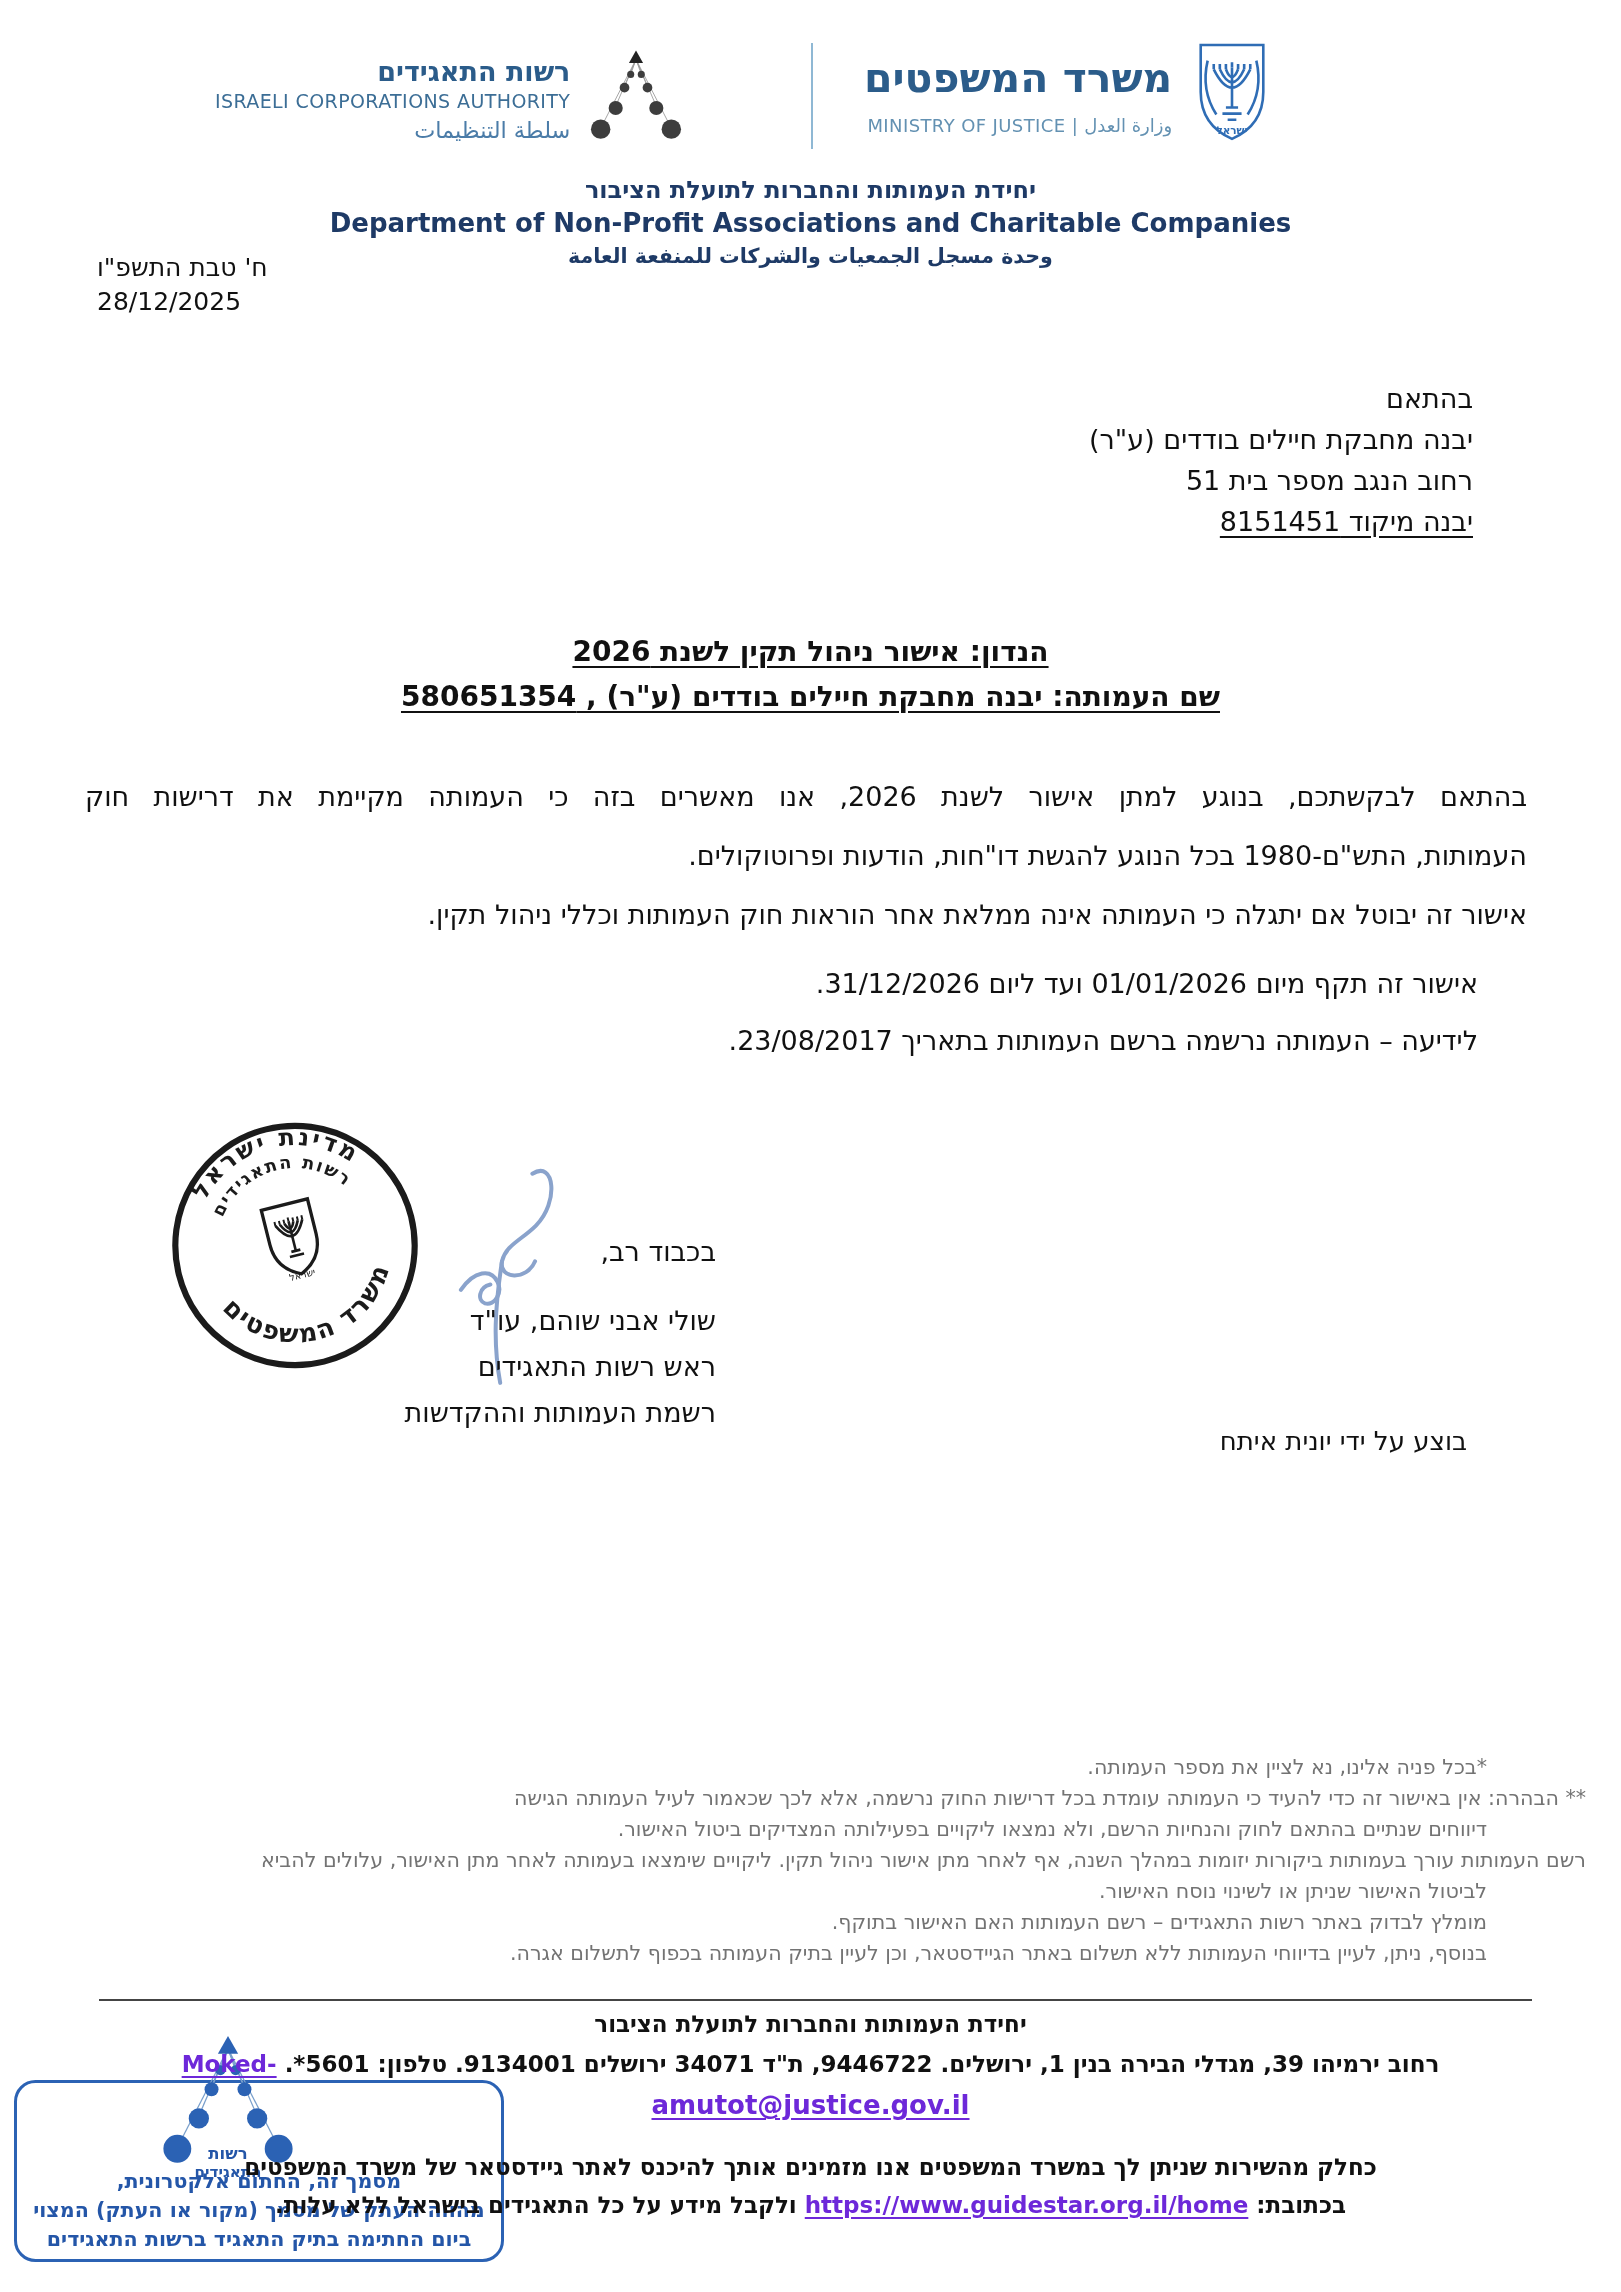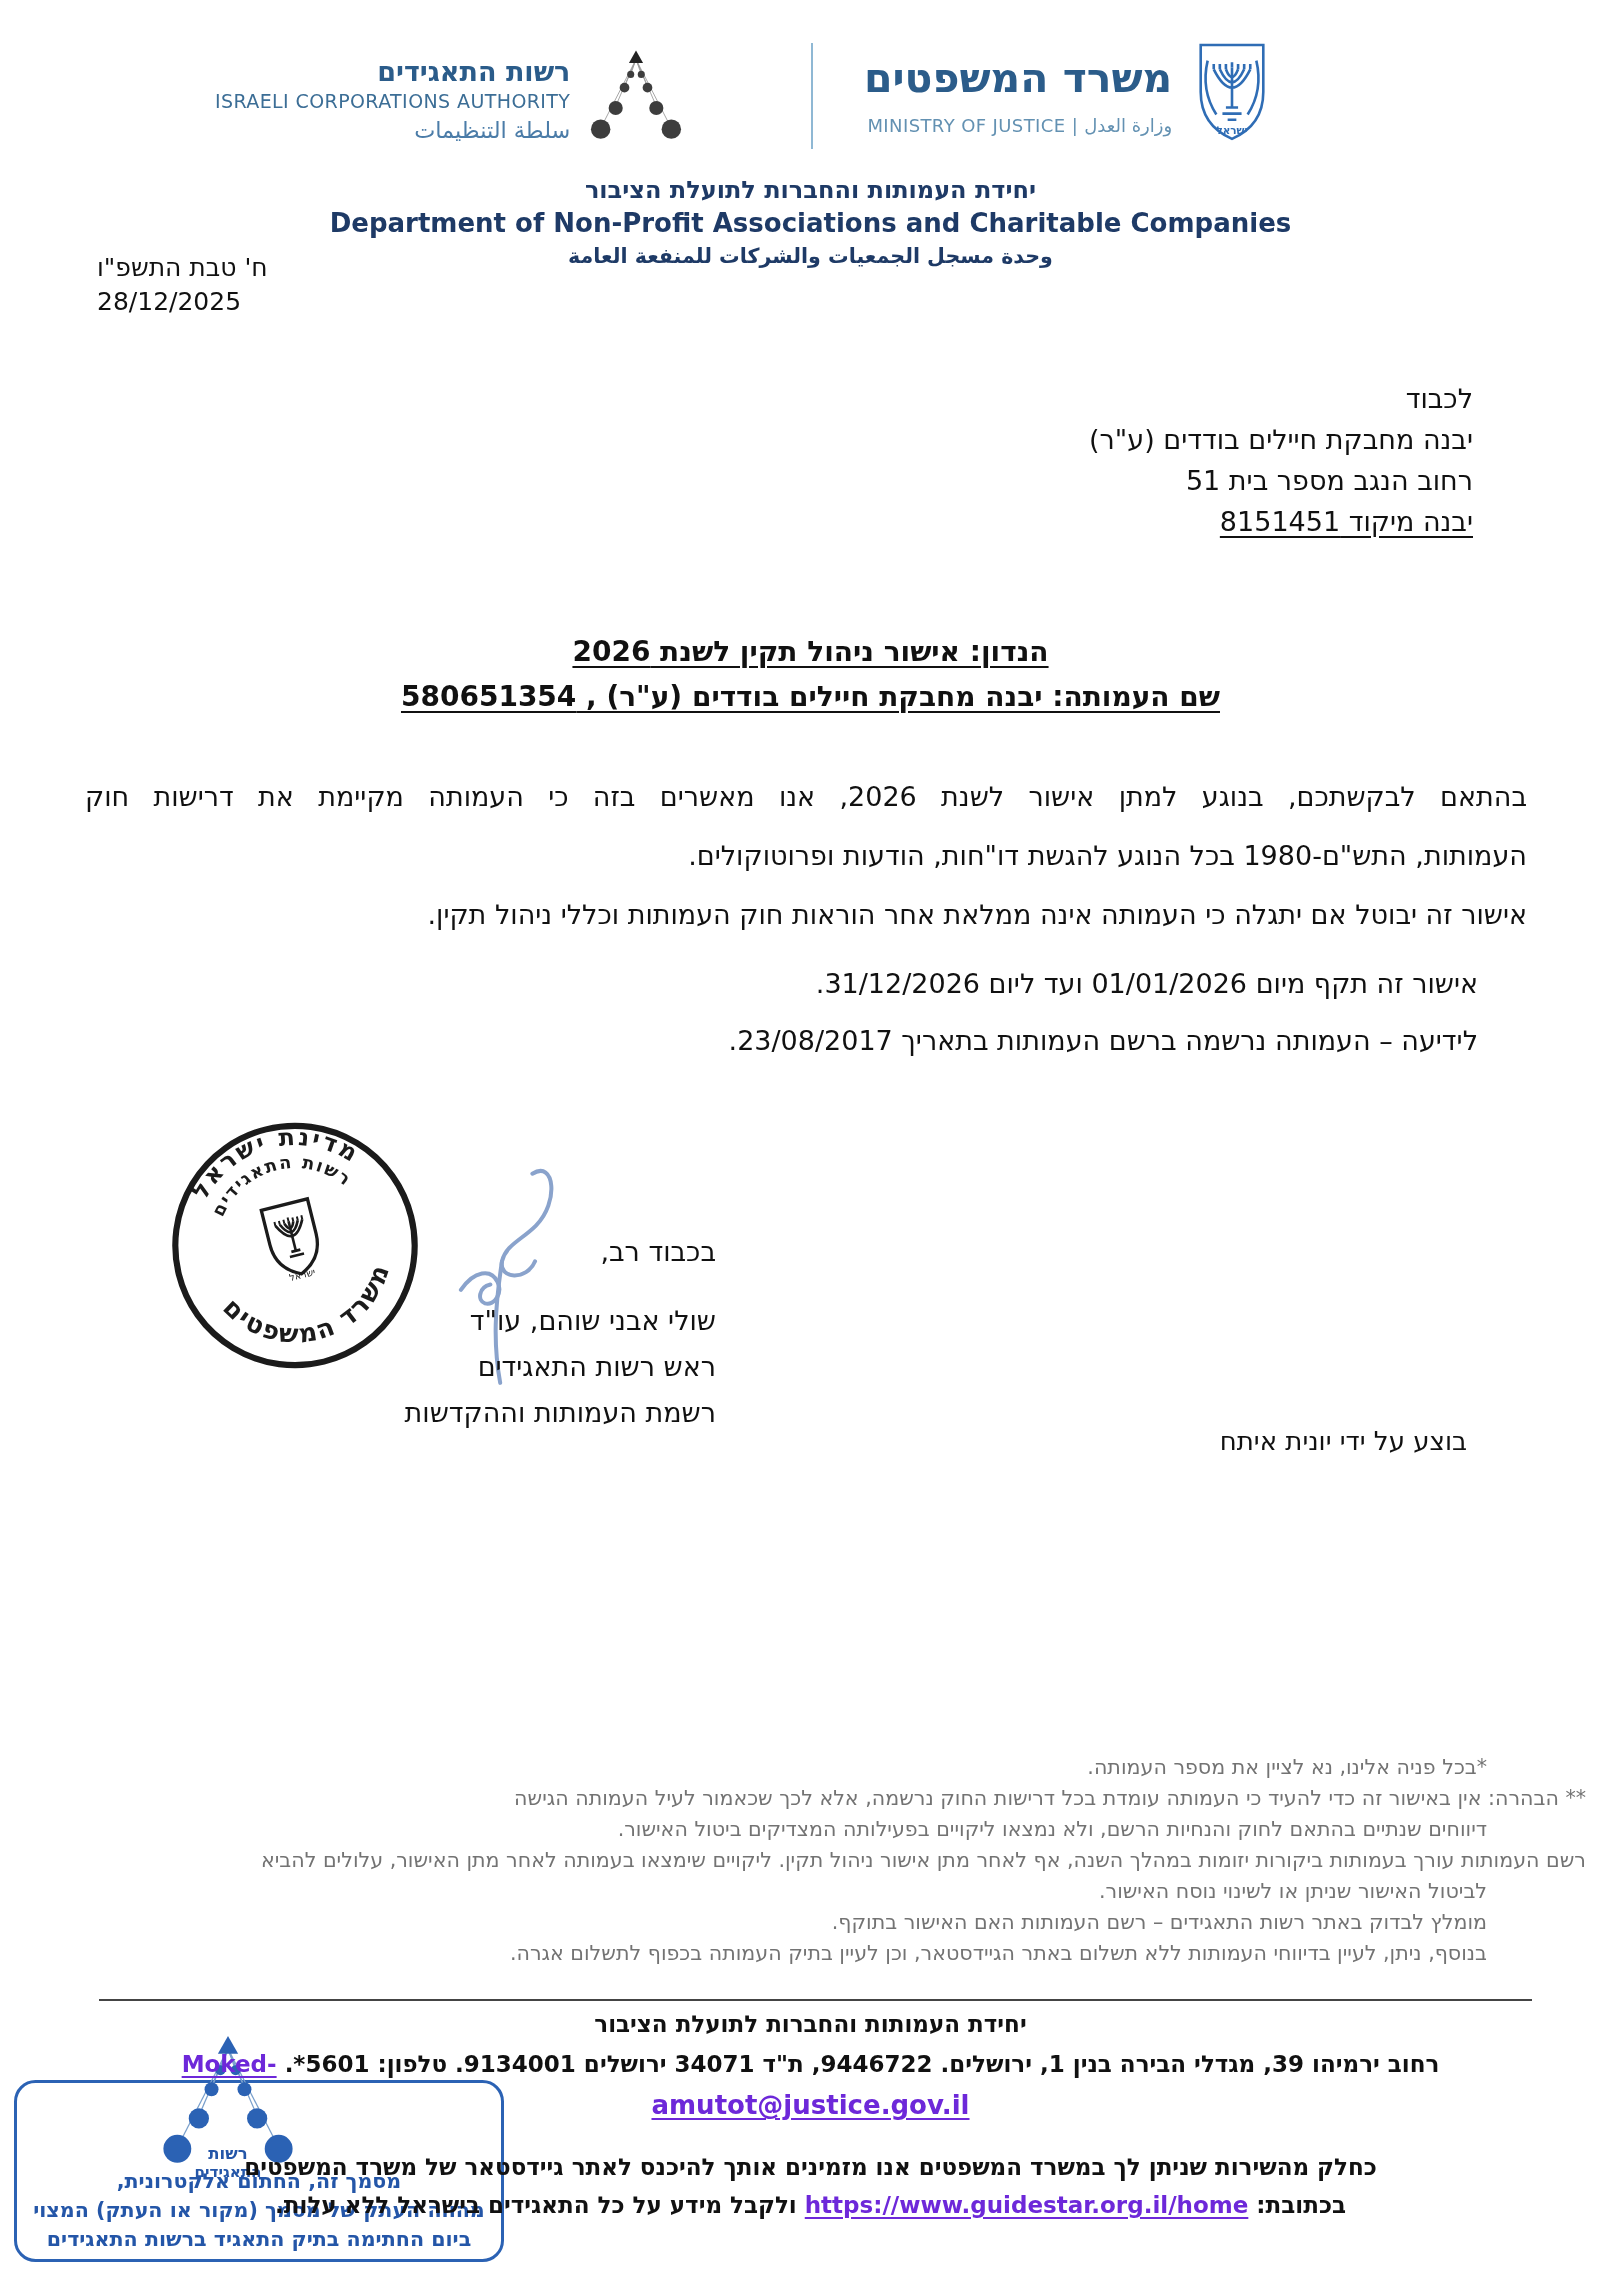--- a/index.html
+++ b/index.html
@@ -136,21 +136,21 @@
   <div class="unit-he">יחידת העמותות והחברות לתועלת הציבור</div>
   <div class="unit-en">Department of Non-Profit Associations and Charitable Companies</div>
   <div class="unit-ar">وحدة مسجل الجمعيات والشركات للمنفعة العامة</div>
 
   <div class="date-block">
     <div dir="rtl">ח' טבת התשפ"ו</div>
     <div dir="ltr">28/12/2025</div>
   </div>
 
   <div class="addressee">
-    <div>לכבוד</div>
+    <div>בהתאם</div>
     <div>יבנה מחבקת חיילים בודדים (ע"ר)</div>
     <div>רחוב הנגב מספר בית 51</div>
     <div class="addr-zip">יבנה מיקוד 8151451</div>
   </div>
 
   <div class="subject">
     <div>הנדון: אישור ניהול תקין לשנת 2026</div>
     <div>שם העמותה: יבנה מחבקת חיילים בודדים (ע"ר) , 580651354</div>
   </div>
 

